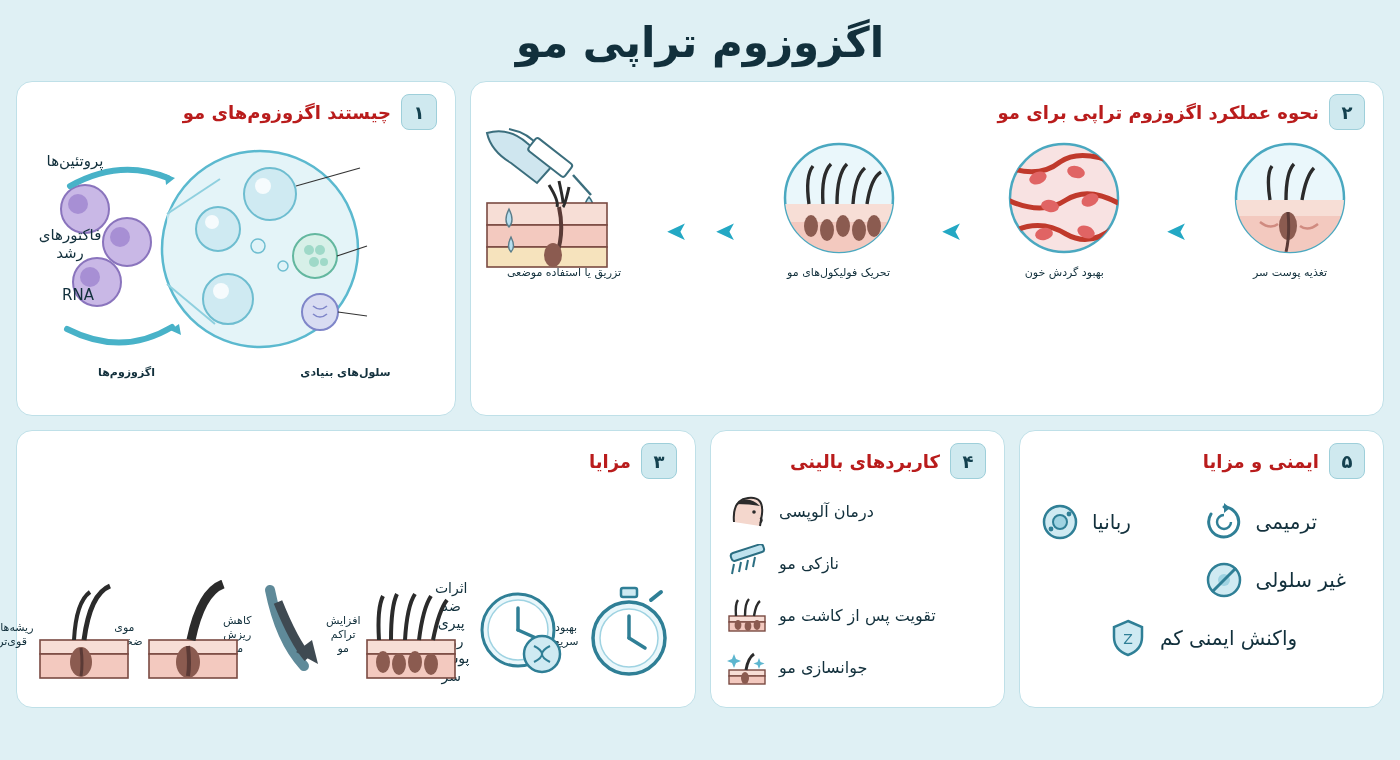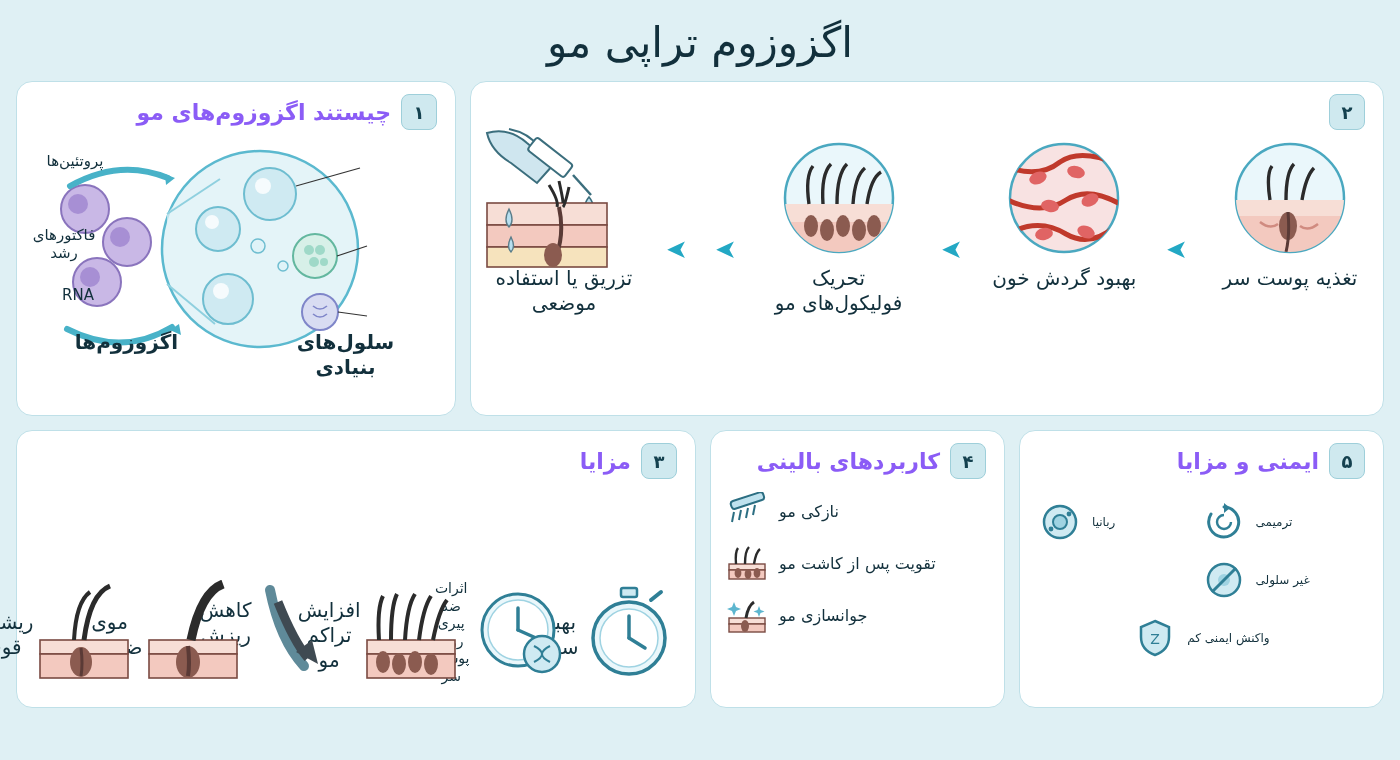--- a/index.html
+++ b/index.html
@@ -12,21 +12,21 @@
   .page{
     position:relative;
     width:1400px;height:760px;
     background:#dff0f4;
     box-sizing:border-box;
     padding:10px 16px 14px 16px;
   }
   .title{
     text-align:center;
     font-size:42px;
-    font-weight:normal;
+    font-weight:bold;
     color:#12303c;
     letter-spacing:0.5px;
     margin:8px 0 14px 0;
     direction:rtl;
   }
   .card{
     background:#ffffff;
     border:1px solid #bfe0e8;
     border-radius:16px;
     box-sizing:border-box;
@@ -46,23 +46,23 @@
     border-radius:8px;
     background:#cfe9ef;
     border:1px solid #9ecfda;
     color:#14414f;
     font-size:18px;
     font-weight:bold;
     display:flex;align-items:center;justify-content:center;
     flex:0 0 auto;
   }
   .card-title{
-    font-size:22px;
+    font-size:18px;
     font-weight:bold;
-    color:#8b5cf6;
+    color:#b91c1c;
     direction:rtl;
     white-space:nowrap;
   }
   .row1{
     display:flex;
     flex-direction:row-reverse;
     gap:14px;
     height:335px;
   }
   .row2{
@@ -72,21 +72,21 @@
     height:278px;
     margin-top:14px;
   }
   .c1{width:440px;}
   .c2{flex:1;}
   .c3{width:680px;}
   .c4{width:295px;}
   .c5{flex:1;}
 
   .cap{
-    font-size:20px;
+    font-size:11px;
     color:#12303c;
     text-align:center;
     line-height:1.25;
     direction:rtl;
   }
   .small-cap{font-size:14px;}
 
   
   .c1-body{position:relative;height:250px;}
   .c1-label{
@@ -150,21 +150,21 @@
   
   .grid5{
     padding:10px 18px 0 18px;
     display:grid;
     grid-template-columns:1fr 1fr;
     grid-auto-rows:58px;
     align-items:center;
     direction:rtl;
   }
   .g5cell{display:flex;flex-direction:row-reverse;align-items:center;gap:10px;}
-  .g5cell .txt{font-size:12px;color:#12303c;direction:rtl;}
+  .g5cell .txt{font-size:20px;color:#12303c;direction:rtl;}
   .g5cell .ic{width:44px;height:44px;display:flex;align-items:center;justify-content:center;}
   .wide{grid-column:1 / span 2;justify-content:center;}
 </style>
 </head>
 <body>
 
 <div class="page">
 
   <div class="title">اگزوزوم تراپی مو</div>
 
@@ -216,33 +216,34 @@
           <circle cx="82" cy="148" r="24" fill="#c9b8e6" stroke="#8a74bd" stroke-width="2"></circle>
           <circle cx="75" cy="143" r="10" fill="#a78fd4"></circle>
 
           <path d="M55 52 q50 -28 98 -8" stroke="#48b2c8" stroke-width="6" fill="none" stroke-linecap="round"></path>
           <path d="M150 40 l10 4 l-9 7 z" fill="#48b2c8"></path>
           <path d="M52 195 q55 28 105 -2" stroke="#48b2c8" stroke-width="6" fill="none" stroke-linecap="round"></path>
           <path d="M155 196 l9 -6 l2 11 z" fill="#48b2c8"></path>
         </svg>
 
         <div class="c1-label" style="top:18px;left:10px;width:96px;">پروتئین‌ها</div>
-        <div class="c1-label" style="top:92px;left:4px;width:86px;">فاکتورهای رشد</div>
+        <div class="c1-label" style="top:92px;left:10px;width:86px;">فاکتورهای رشد</div>
         <div class="c1-label" style="top:152px;left:26px;width:70px;">RNA</div>
 
         <div class="c1-bottom">
           <div class="cap" style="width:150px;">اگزوزوم‌ها</div>
           <div class="cap" style="width:150px;">سلول‌های بنیادی</div>
         </div>
       </div>
     </div>
 
     <div class="card c2">
       <div class="card-head">
         <div class="badge">۲</div>
+        <div class="card-title">نحوه عملکرد اگزوزوم تراپی برای مو</div>
       </div>
 
       <div class="flow">
 
         <div class="flow-step">
           <div class="art">
             <svg width="170" height="150" viewBox="0 0 170 150">
 
               <path d="M8 10 q22 -6 40 10 l26 22 -16 18 -26 -20 q-20 -12 -24 -30z" fill="#cfe6ef" stroke="#3b6e7d" stroke-width="2"></path>
               <path d="M30 6 q20 4 30 18" stroke="#3b6e7d" stroke-width="2" fill="none"></path>
@@ -468,20 +469,31 @@
     </div>
 
     <div class="card c4">
       <div class="card-head">
         <div class="badge">۴</div>
         <div class="card-title">کاربردهای بالینی</div>
       </div>
 
       <div class="list4">
 
+        <div class="li">
+          <div class="ic">
+            <svg width="42" height="38" viewBox="0 0 42 38">
+              <path d="M8 30 q-2 -22 14 -24 q16 -2 14 16 l-2 12" fill="#f4d7cd" stroke="#2b2b2b" stroke-width="2"></path>
+              <path d="M10 12 q12 -10 24 2 q-10 -2 -24 -2z" fill="#2b2b2b"></path>
+              <circle cx="28" cy="20" r="1.8" fill="#2b2b2b"></circle>
+              <path d="M34 26 q4 2 0 5" stroke="#2b2b2b" stroke-width="1.6" fill="none"></path>
+            </svg>
+          </div>
+          <div class="txt">درمان آلوپسی</div>
+        </div>
 
         <div class="li">
           <div class="ic">
             <svg width="42" height="38" viewBox="0 0 42 38">
               <rect x="4" y="10" width="34" height="8" rx="3" transform="rotate(-18 4 10)" fill="#bfe2ee" stroke="#2b6e82" stroke-width="2"></rect>
               <g stroke="#2b6e82" stroke-width="2">
                 <line x1="8" y1="20" x2="6" y2="30"></line>
                   <line x1="15" y1="18" x2="13" y2="28"></line>
                 <line x1="22" y1="16" x2="20" y2="26"></line>
                   <line x1="29" y1="13" x2="27" y2="23"></line>

